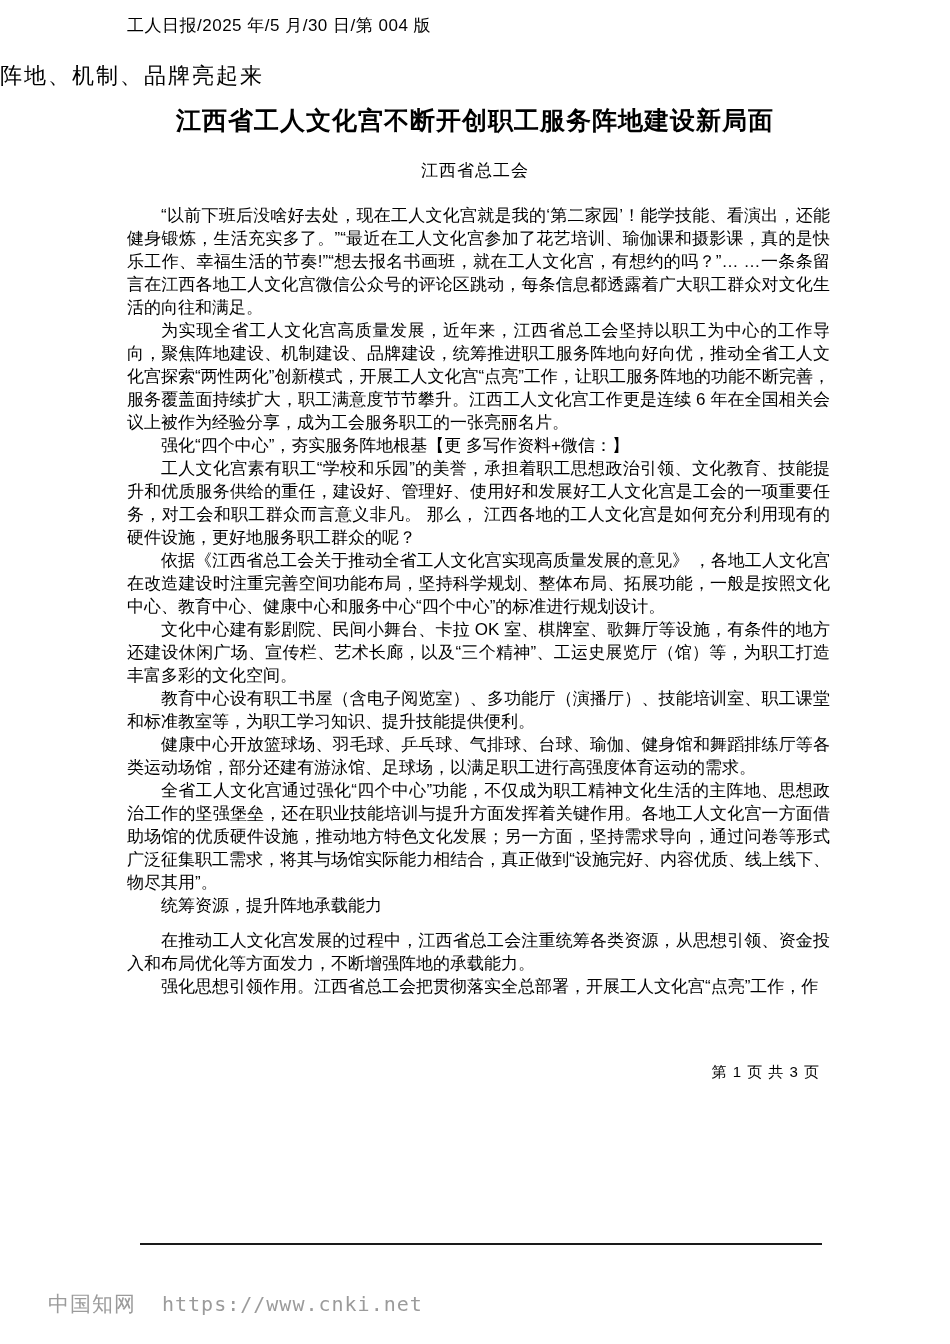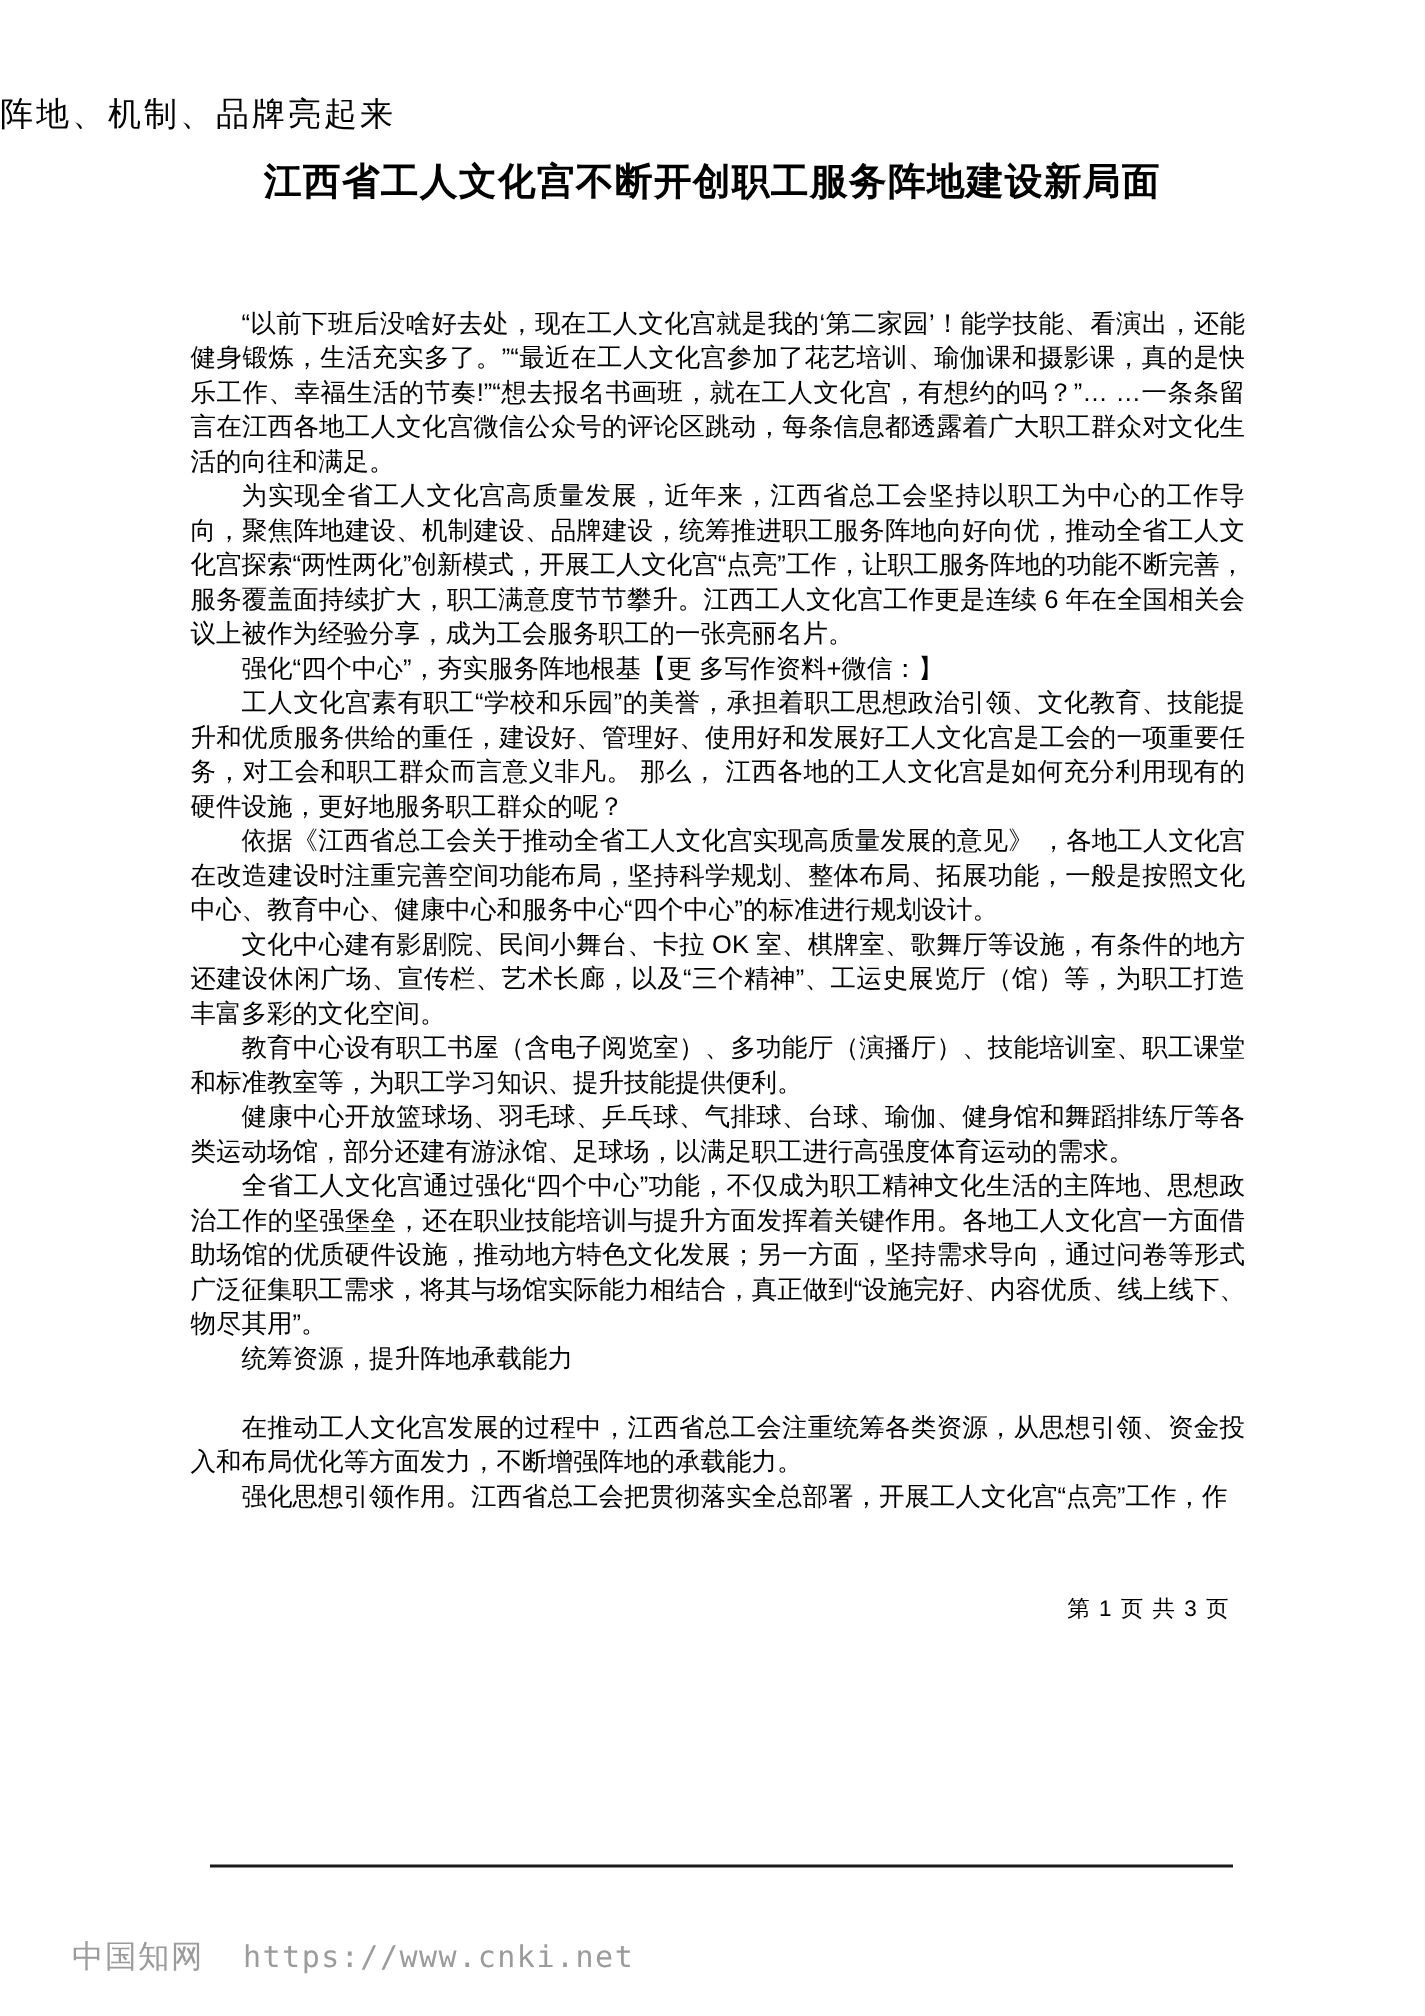--- a/index.html
+++ b/index.html
@@ -60,21 +60,21 @@
     width: 703px;
     font-size: 17px;
     line-height: 23px;
     text-align: justify;
   }
   .doc-body p {
     margin: 0;
     text-indent: 2em;
   }
   .doc-body p.gap-above {
-    margin-top: 23px;
+    margin-top: 12px;
   }
   .page-indicator {
     position: absolute;
     top: 1063px;
     right: 130px;
     font-size: 15px;
     letter-spacing: 1px;
   }
   .footer-rule {
     position: absolute;
@@ -102,25 +102,27 @@
     font-family: "DejaVu Sans Mono", "Liberation Mono", monospace;
     font-size: 20px;
     letter-spacing: 1px;
   }
 </style>
 </head>
 <body>
 
 <div class="page">
 
+  <div class="doc-source">工人日报/2025 年/5 月/30 日/第 004 版</div>
 
   <div class="doc-kicker">阵地、机制、品牌亮起来</div>
 
   <h1 class="doc-title">江西省工人文化宫不断开创职工服务阵地建设新局面</h1>
 
+  <div class="doc-author">江西省总工会</div>
 
   <div class="doc-body">
       <p class="">“以前下班后没啥好去处，现在工人文化宫就是我的‘第二家园’！能学技能、看演出，还能健身锻炼，生活充实多了。”“最近在工人文化宫参加了花艺培训、瑜伽课和摄影课，真的是快乐工作、幸福生活的节奏!”“想去报名书画班，就在工人文化宫，有想约的吗？”… …一条条留言在江西各地工人文化宫微信公众号的评论区跳动，每条信息都透露着广大职工群众对文化生活的向往和满足。</p>
       <p class="">为实现全省工人文化宫高质量发展，近年来，江西省总工会坚持以职工为中心的工作导向，聚焦阵地建设、机制建设、品牌建设，统筹推进职工服务阵地向好向优，推动全省工人文化宫探索“两性两化”创新模式，开展工人文化宫“点亮”工作，让职工服务阵地的功能不断完善，服务覆盖面持续扩大，职工满意度节节攀升。江西工人文化宫工作更是连续 6 年在全国相关会议上被作为经验分享，成为工会服务职工的一张亮丽名片。</p>
       <p class="">强化“四个中心”，夯实服务阵地根基【更 多写作资料+微信：】</p>
       <p class="">工人文化宫素有职工“学校和乐园”的美誉，承担着职工思想政治引领、文化教育、技能提升和优质服务供给的重任，建设好、管理好、使用好和发展好工人文化宫是工会的一项重要任务，对工会和职工群众而言意义非凡。 那么， 江西各地的工人文化宫是如何充分利用现有的硬件设施，更好地服务职工群众的呢？</p>
       <p class="">依据《江西省总工会关于推动全省工人文化宫实现高质量发展的意见》 ，各地工人文化宫在改造建设时注重完善空间功能布局，坚持科学规划、整体布局、拓展功能，一般是按照文化中心、教育中心、健康中心和服务中心“四个中心”的标准进行规划设计。</p>
       <p class="">文化中心建有影剧院、民间小舞台、卡拉 OK 室、棋牌室、歌舞厅等设施，有条件的地方还建设休闲广场、宣传栏、艺术长廊，以及“三个精神”、工运史展览厅（馆）等，为职工打造丰富多彩的文化空间。</p>
       <p class="">教育中心设有职工书屋（含电子阅览室）、多功能厅（演播厅）、技能培训室、职工课堂和标准教室等，为职工学习知识、提升技能提供便利。</p>
       <p class="">健康中心开放篮球场、羽毛球、乒乓球、气排球、台球、瑜伽、健身馆和舞蹈排练厅等各类运动场馆，部分还建有游泳馆、足球场，以满足职工进行高强度体育运动的需求。</p>

